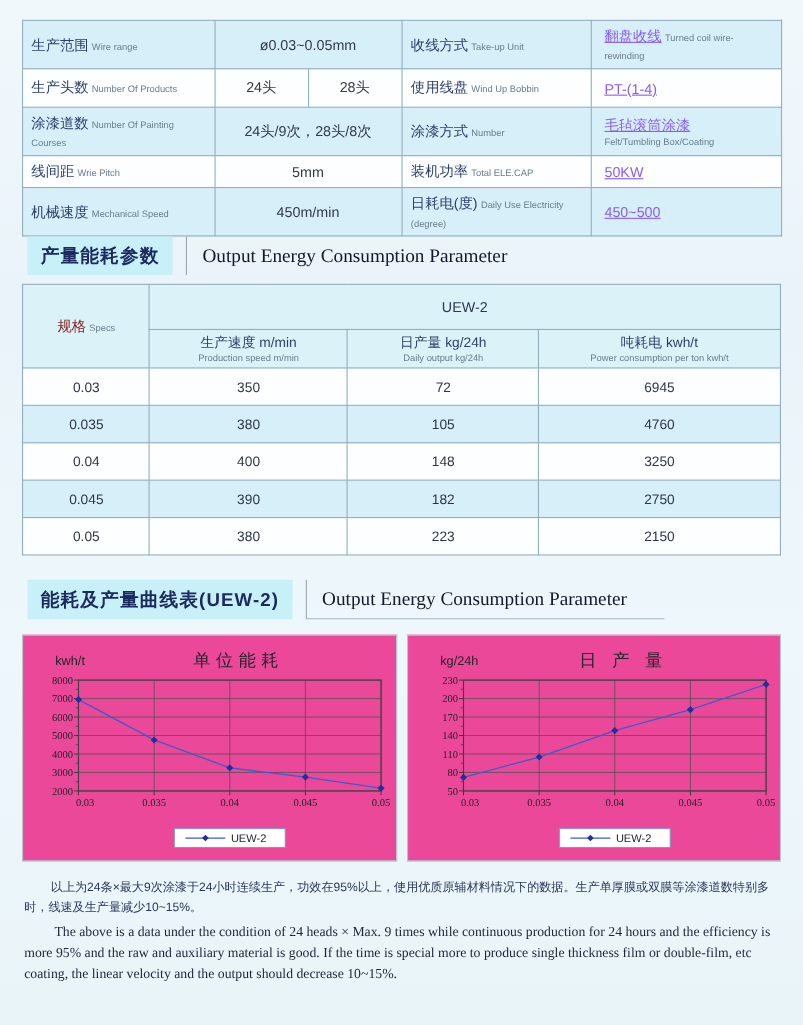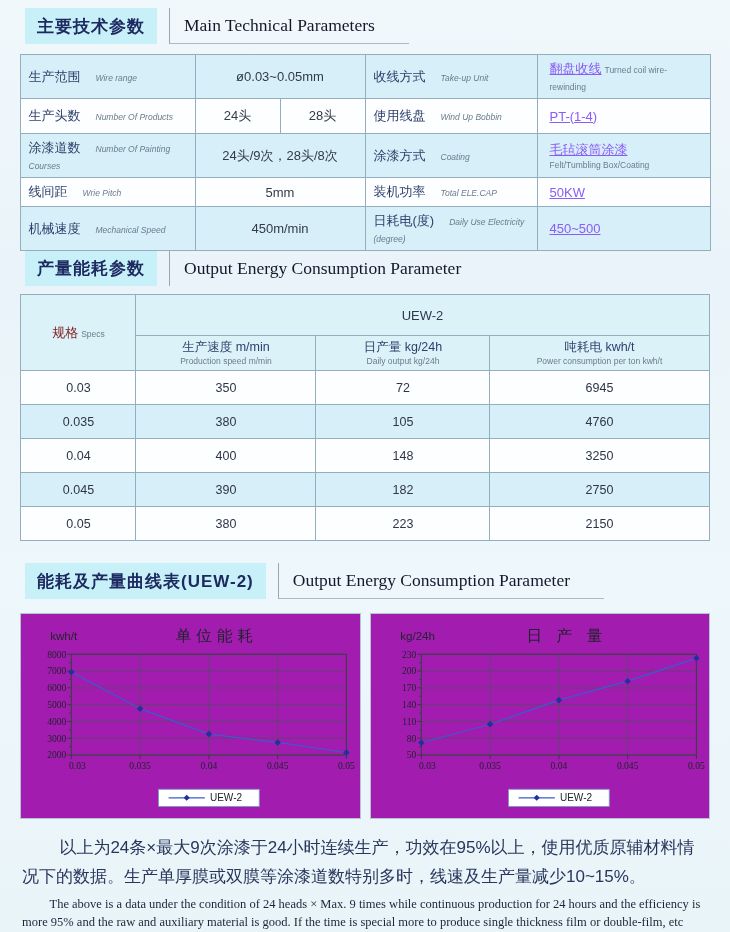--- a/index.html
+++ b/index.html
@@ -24,21 +24,21 @@
   }
   .sec-en.u{border-bottom:1px solid #a8bcc4;}
 
   
   table{border-collapse:collapse;margin:0 auto;table-layout:fixed;}
   .tech{width:690px;margin-top:10px;}
   .out{width:688px;margin-top:8px;}
   td,th{border:1px solid #93aebc;font-size:13px;color:#323c52;padding:5px 8px;background:#fcfeff;}
   tr.tint td{background:#d7eff8;}
   .lab .zh{color:#2e3f6a;font-size:13px;}
-  .lab .en{color:#6a7c8c;font-size:8.5px;margin-left:15px;font-style:italic;}
+  .lab .en{color:#6a7c8c;font-size:8.5px;margin-left:3px;}
   .val{color:#333a48;font-size:13px;}
   .center{text-align:center;}
   .split{padding:0;}
   .split .wrap{display:flex;align-items:center;}
   .split .wrap span{flex:1;text-align:center;padding:8px 4px;}
   .split .wrap span + span{border-left:1px solid #93aebc;}
   .rv{padding-left:12px;}
   .rv .rv-zh{color:#8b5cf6;font-size:13px;text-decoration:underline;}
   .rv .rv-en{color:#6a7c8c;font-size:8.5px;margin-left:3px;}
   .rv .rv-en.block{display:block;margin-left:0;margin-top:1px;}
@@ -47,41 +47,37 @@
   .out .corner .zh{color:#7f1d1d;font-size:13px;}
   .out .corner .en{color:#6a7c8c;font-size:8.5px;margin-left:3px;}
   .out .group{font-size:13px;color:#2c3850;text-align:center;height:30px;}
   .out .colh{text-align:center;line-height:1.25;padding:4px 6px;}
   .out .colh .zh{color:#2e3f6a;font-size:12.5px;display:block;}
   .out .colh .en{color:#6a7c8c;font-size:8.5px;display:block;}
   .out td.num{text-align:center;font-size:12.5px;color:#2e3646;height:23px;}
 
   
   .charts{display:flex;gap:9px;margin:14px 20px 0;}
-  .chart-box{flex:1;border:1px solid #b5c5cd;background:#a21caf;padding:4px 3px 2px;}
+  .chart-box{flex:1;border:1px solid #b5c5cd;background:#ec4899;padding:4px 3px 2px;}
   .chart-box svg{display:block;width:100%;height:auto;}
   svg text{fill:#20242c;}
   .t-serif{font-family:"Liberation Serif","DejaVu Serif",serif;}
   .t-sans{font-family:"Liberation Sans","DejaVu Sans",sans-serif;}
 
   
   .notes{margin:15px 22px 0;}
-  .note-zh{font-size:17px;color:#28365c;line-height:1.7;text-indent:2.2em;margin:0;}
+  .note-zh{font-size:11px;color:#28365c;line-height:1.7;text-indent:2.2em;margin:0;}
   .note-en{font-family:"Liberation Serif","DejaVu Serif",serif;font-size:12.5px;color:#1d2438;
            line-height:1.5;text-indent:2.2em;margin:3px 0 0;}
 </style>
 </head>
 <body>
 
 <div class="page">
 
-  <div class="sec">
-    <div class="sec-zh">主要技术参数</div>
-    <div class="sec-en u">Main Technical Parameters</div>
-  </div>
 
   <table class="tech">
     <colgroup>
         <col style="width:175px">
         <col style="width:170px">
         <col style="width:172px">
         <col style="width:173px">
       </colgroup>
     <tbody>
         <tr class="tint">
@@ -97,21 +93,21 @@
               <span>24头</span>
               <span>28头</span>
             </div>
           </td>
           <td class="lab"><span class="zh">使用线盘</span><span class="en">Wind Up Bobbin</span></td>
           <td class="val rv"><span class="rv-zh">PT-(1-4)</span></td>
         </tr>
         <tr class="tint">
           <td class="lab"><span class="zh">涂漆道数</span><span class="en">Number Of Painting Courses</span></td>
           <td class="val center">24头/9次，28头/8次</td>
-          <td class="lab"><span class="zh">涂漆方式</span><span class="en">Coating</span></td>
+          <td class="lab"><span class="zh">涂漆方式</span><span class="en">Number</span></td>
           <td class="val rv"><span class="rv-zh">毛毡滚筒涂漆</span><span class="rv-en block">Felt/Tumbling Box/Coating</span></td>
         </tr>
         <tr>
           <td class="lab"><span class="zh">线间距</span><span class="en">Wrie Pitch</span></td>
           <td class="val center">5mm</td>
           <td class="lab"><span class="zh">装机功率</span><span class="en">Total ELE.CAP</span></td>
           <td class="val rv"><span class="rv-zh">50KW</span></td>
         </tr>
         <tr class="tint">
           <td class="lab"><span class="zh">机械速度</span><span class="en">Mechanical Speed</span></td>

